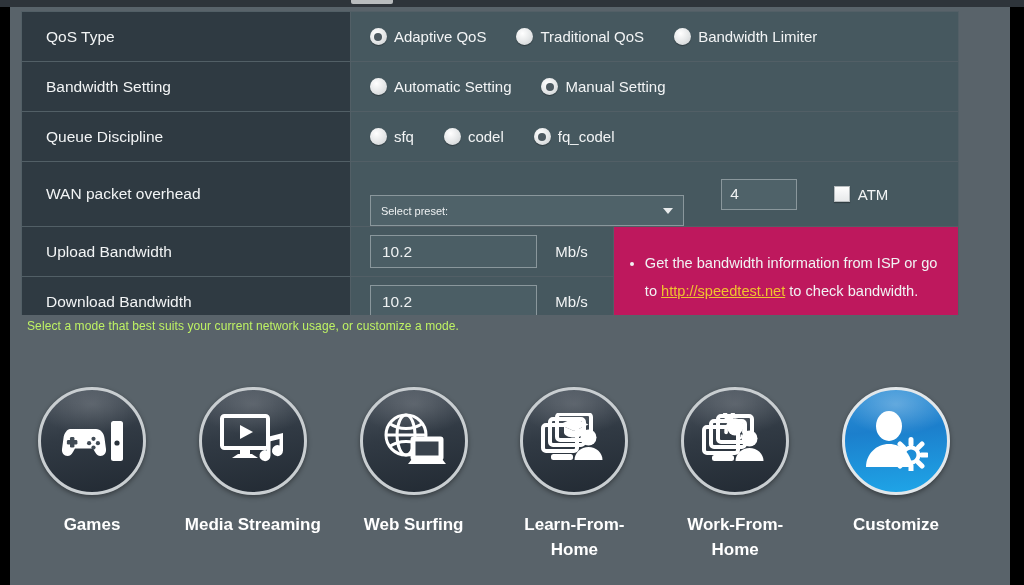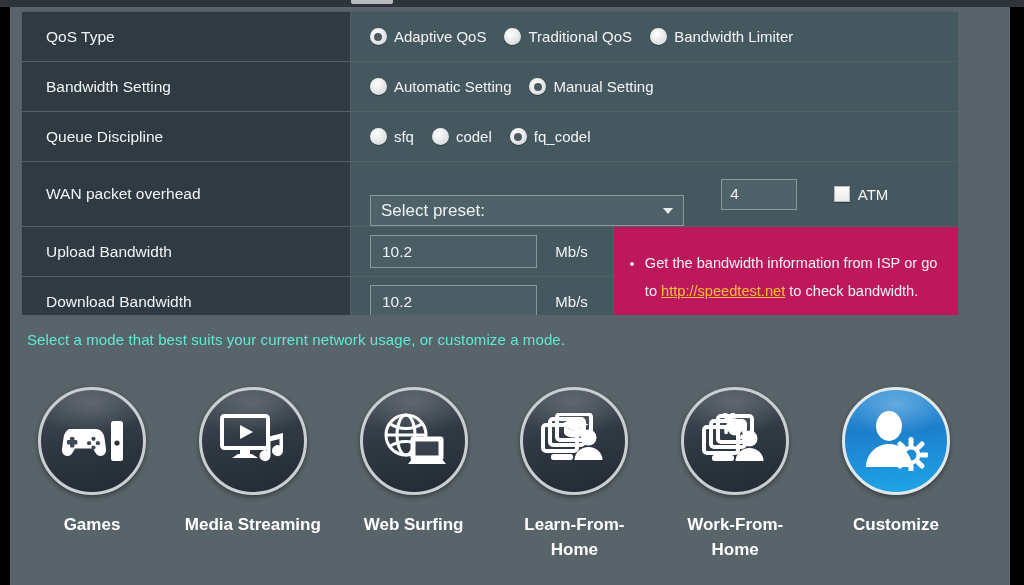--- a/index.html
+++ b/index.html
@@ -76,21 +76,21 @@
     color: #f2f4f5;
     font-size: 15.5px;
     padding-left: 24px !important;
   }
   .cell-value {
     background: #46585f;
     padding-left: 19px !important;
   }
 
   
-  .radio-row { display: flex; align-items: center; gap: 0px; }
+  .radio-row { display: flex; align-items: center; gap: 12px; }
   .radio-opt {
     display: flex;
     align-items: center;
     margin-right: 18px;
     cursor: pointer;
   }
   .radio-opt:last-child { margin-right: 0; }
   .radio-dot {
     width: 17px; height: 17px;
     border-radius: 50%;
@@ -117,21 +117,21 @@
 
   
   .preset-select {
     position: relative;
     display: inline-flex;
     align-items: center;
     width: 314px; height: 31px;
     background: #4f6269;
     border: 1px solid #8a979c;
     color: #eef1f2;
-    font-size: 17px;
+    font-size: 11px;
     padding-left: 10px;
     vertical-align: middle;
     cursor: pointer;
     margin-top: 33px;
   }
   .preset-caret {
     position: absolute;
     right: 10px; top: 50%;
     transform: translateY(-50%);
     width: 0; height: 0;
@@ -211,23 +211,23 @@
 
   
   .mode-panel {
     position: absolute;
     left: 0; top: 308px;
     width: 1000px; height: 270px;
     background: #59636a;
   }
   .mode-desc {
     position: absolute;
-    left: 17px; top: 16px;
-    color: #5eead4;
-    font-size: 15px;
+    left: 17px; top: 4px;
+    color: #bef264;
+    font-size: 12px;
     letter-spacing: .1px;
   }
   .mode-row {
     position: absolute;
     left: 12px; top: 72px;
     width: 944px;
     display: flex;
     justify-content: space-between;
   }
   .mode-item {

